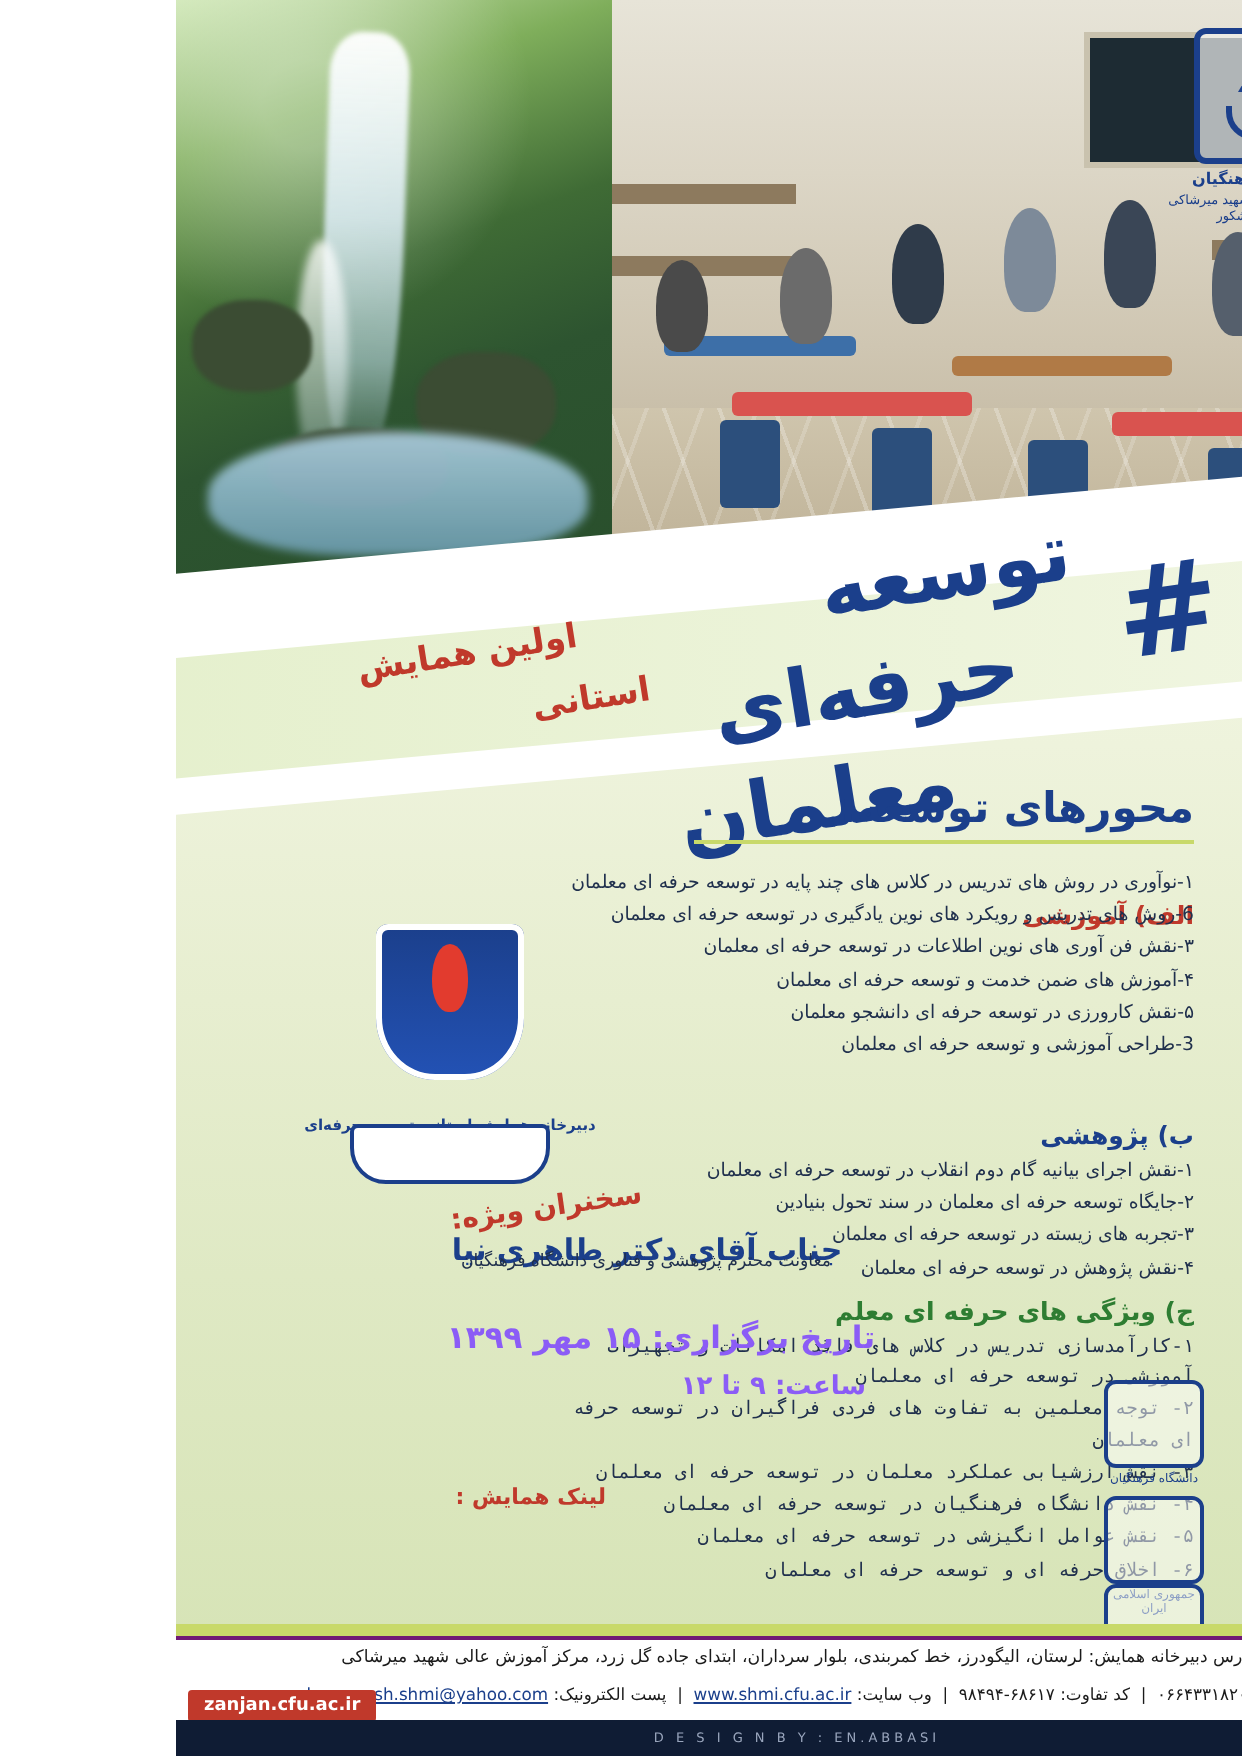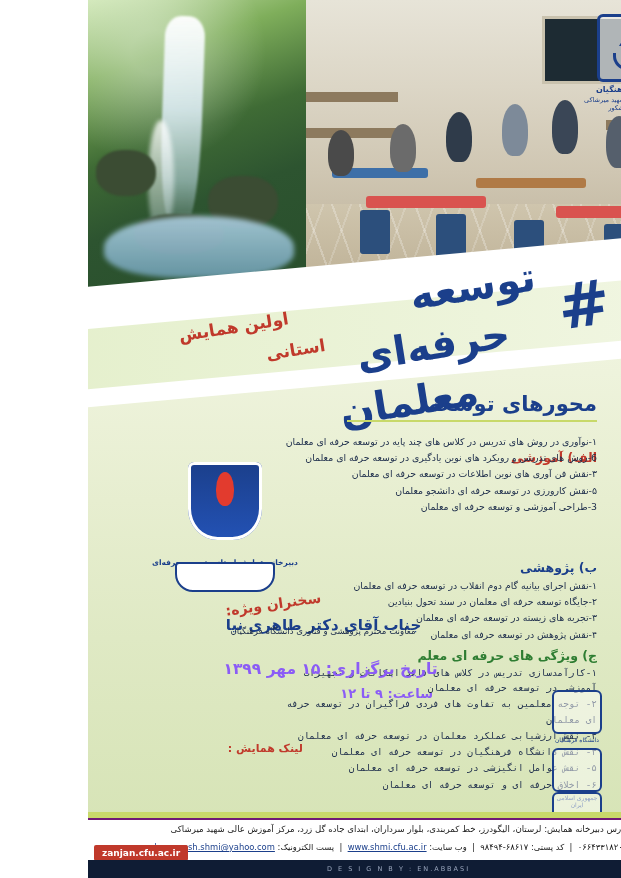--- a/index.html
+++ b/index.html
@@ -247,20 +247,21 @@
   </div>
 
   <div class="mehvar-title">محورهای توسعه:</div>
   <div class="axis-underline" style="right:24px;top:420px;width:250px;background:#c8d96a;"></div>
 
   <div class="sec-head" style="right:24px;top:440px;width:320px;margin-top:10px;">الف) آموزشی</div>
   <div class="item-list" style="right:24px;top:434px;">
     <div>۱-نوآوری در روش های تدریس در کلاس های چند پایه در توسعه حرفه ای معلمان</div>
     <div>6-روش های تدریس و رویکرد های نوین یادگیری در توسعه حرفه ای معلمان</div>
     <div>۳-نقش فن آوری های نوین اطلاعات در توسعه حرفه ای معلمان</div>
+    <div>۴-آموزش های ضمن خدمت و توسعه حرفه ای معلمان</div>
     <div>۵-نقش کارورزی در توسعه حرفه ای دانشجو معلمان</div>
     <div>3-طراحی آموزشی و توسعه حرفه ای معلمان</div>
   </div>
 
   <div class="sec-head blue" style="right:24px;top:560px;width:320px;">ب) پژوهشی</div>
   <div class="item-list" style="right:24px;top:578px;">
     <div>۱-نقش اجرای بیانیه گام دوم انقلاب در توسعه حرفه ای معلمان</div>
     <div>۲-جایگاه توسعه حرفه ای معلمان در سند تحول بنیادین</div>
     <div>۳-تجربه های زیسته در توسعه حرفه ای معلمان</div>
     <div>۴-نقش پژوهش در توسعه حرفه ای معلمان</div>
@@ -305,21 +306,21 @@
     <div class="box" style="height:26px;"></div>
   </div>
 
   <div class="bottom-bar"></div>
   <div class="footer">
     <div class="addr">آدرس دبیرخانه همایش: لرستان، الیگودرز، خط کمربندی، بلوار سرداران، ابتدای جاده گل زرد، مرکز آموزش عالی شهید میرشاکی</div>
     <div class="contact">
       <span>تلفن:</span>
       <span>۰۶۶۴۳۳۱۸۲۰</span>
       &nbsp;|&nbsp;
-      <span>کد پستی:</span>
+      <span>کد تفاوت:</span>
       <span>۶۸۶۱۷-۹۸۴۹۴</span>
       &nbsp;|&nbsp;
       <span>وب سایت:</span>
       <a href="#">www.shmi.cfu.ac.ir</a>
       &nbsp;|&nbsp;
       <span>پست الکترونیک:</span>
       <a href="#">hamayesh.shmi@yahoo.com</a>
     </div>
   </div>
   <div class="stamp">zanjan.cfu.ac.ir</div>

